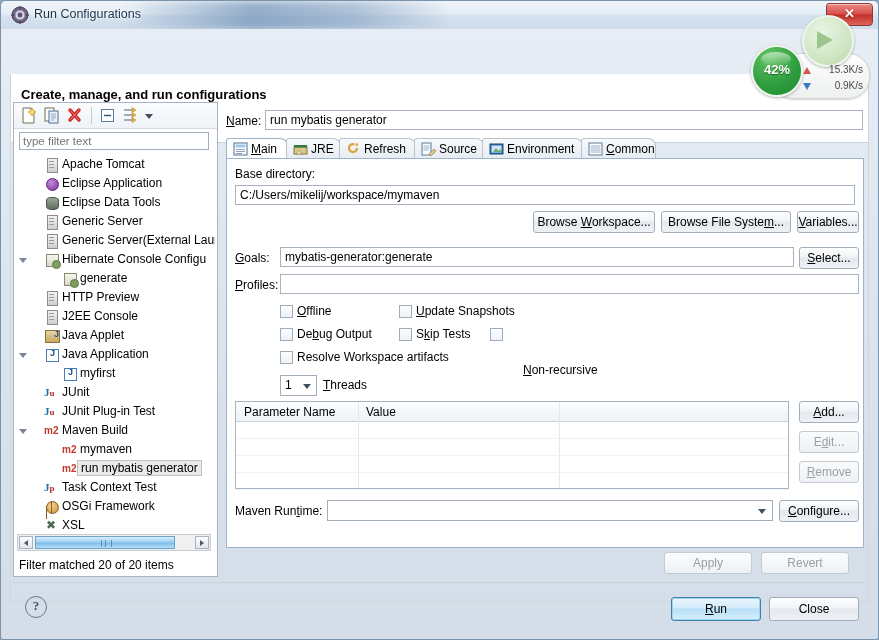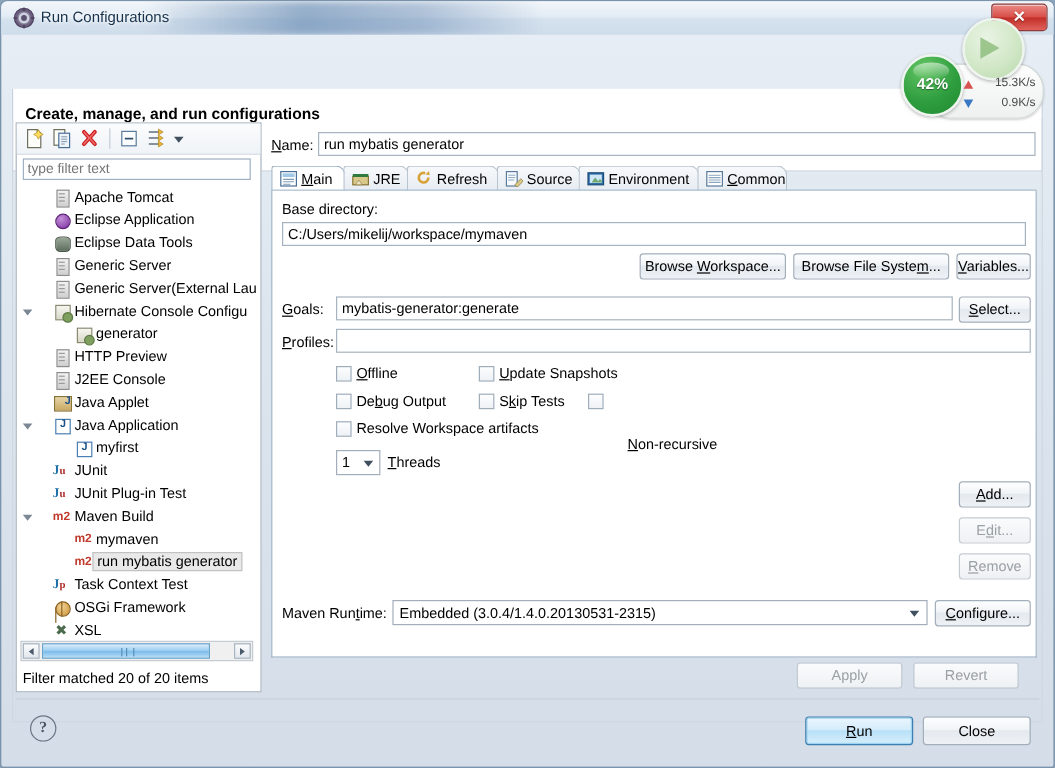--- a/index.html
+++ b/index.html
@@ -485,21 +485,21 @@
           <span class="twisty"></span>
           <span class="t-ico" style="left:28px">
             <span class="ic-hib"></span>
           </span>
           <span class="t-lbl" style="left:46px">Hibernate Console Configu</span>
         </div>
         <div class="t-row">
           <span class="t-ico" style="left:46px">
             <span class="ic-hib"></span>
           </span>
-          <span class="t-lbl" style="left:64px">generator</span>
+          <span class="t-lbl" style="left:64px">generate</span>
         </div>
         <div class="t-row">
           <span class="t-ico" style="left:28px">
             <span class="ic-server"></span>
           </span>
           <span class="t-lbl" style="left:46px">HTTP Preview</span>
         </div>
         <div class="t-row">
           <span class="t-ico" style="left:28px">
             <span class="ic-server"></span>
@@ -685,28 +685,39 @@
 
       <div class="cbx" style="left:53px;top:192px;"></div>
       <div class="cbl" style="left:70px;top:191px;">Resolve Workspace artifacts</div>
 
       <div id="threads-combo" style="top:216px;">
         <div class="val">1</div>
         <div class="arw"></div>
       </div>
       <div id="threads-label" style="top:219px;"><u>T</u>hreads</div>
 
+      <div id="ptable" style="top:242px;">
+        <div id="ptable-head">
+          <div class="pth" style="left:8px;">Parameter Name</div>
+          <div class="pth" style="left:130px;">Value</div>
+        </div>
+        <div class="pcolsep" style="left:122px;"></div>
+        <div class="pcolsep" style="left:323px;"></div>
+        <div class="prow" style="top:19px;"></div>
+        <div class="prow" style="top:36px;"></div>
+        <div class="prow" style="top:53px;"></div>
+        <div class="prow" style="top:70px;"></div>
+      </div>
 
       <div class="btn" style="left:572px;top:242px;width:60px;"><u>A</u>dd...</div>
       <div class="btn disabled" style="left:572px;top:272px;width:60px;">E<u>d</u>it...</div>
       <div class="btn disabled" style="left:572px;top:302px;width:60px;"><u>R</u>emove</div>
 
       <div id="mr-label" style="top:345px;">Maven Run<u>t</u>ime:</div>
       <div id="mr-combo" style="top:341px;">
-        <div class="val">Embedded (3.0.4/1.4.0.20130531-2315)</div>
         <div class="arw"></div>
       </div>
       <div class="btn" style="left:552px;top:341px;width:80px;"><u>C</u>onfigure...</div>
     </div>
 
     <div class="btn disabled" id="btn-apply">Apply</div>
     <div class="btn disabled" id="btn-revert">Revert</div>
   </div>
 
   <div id="sep-line"></div>

